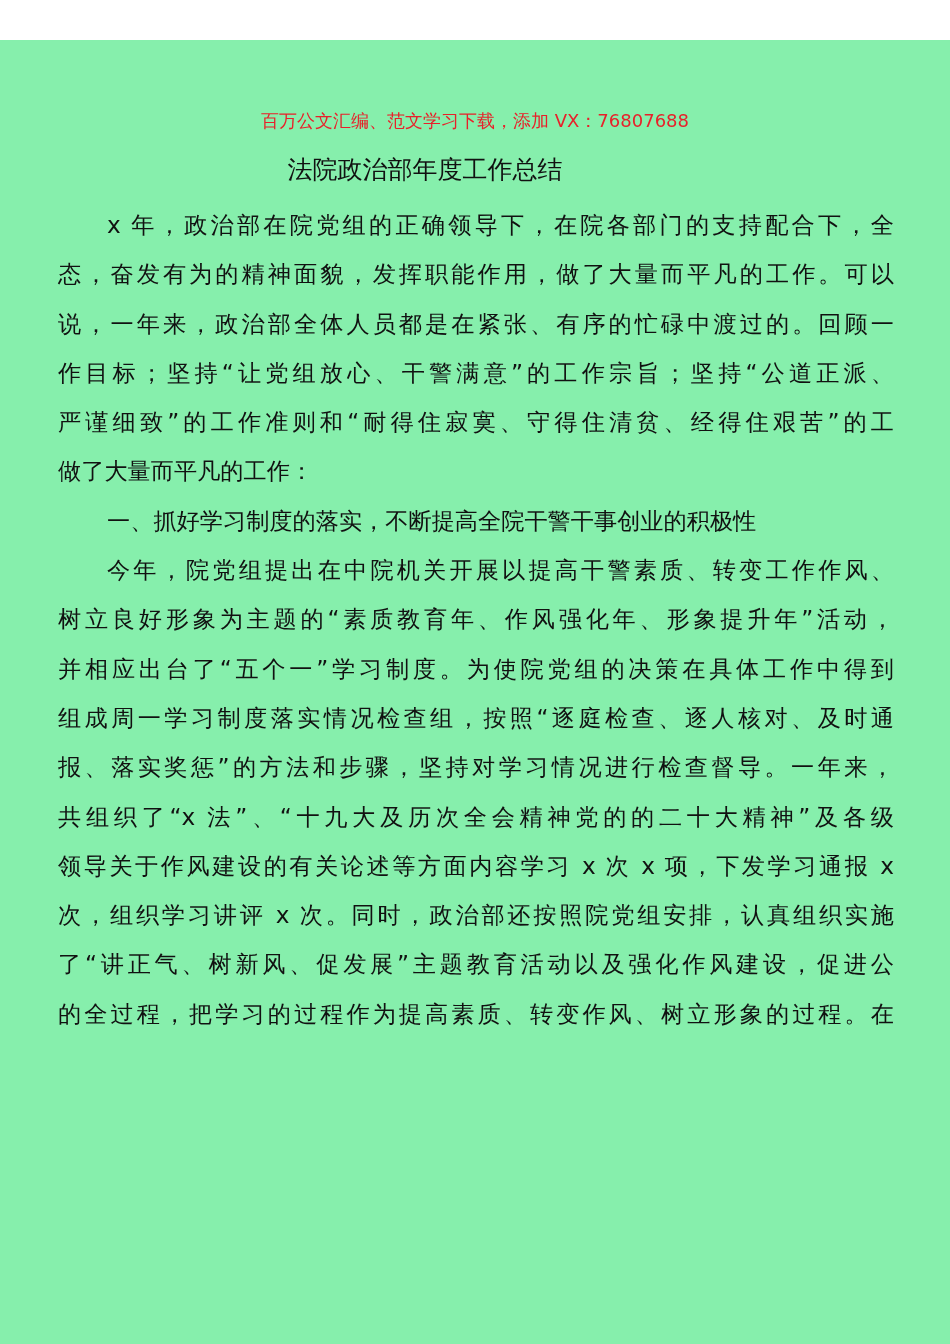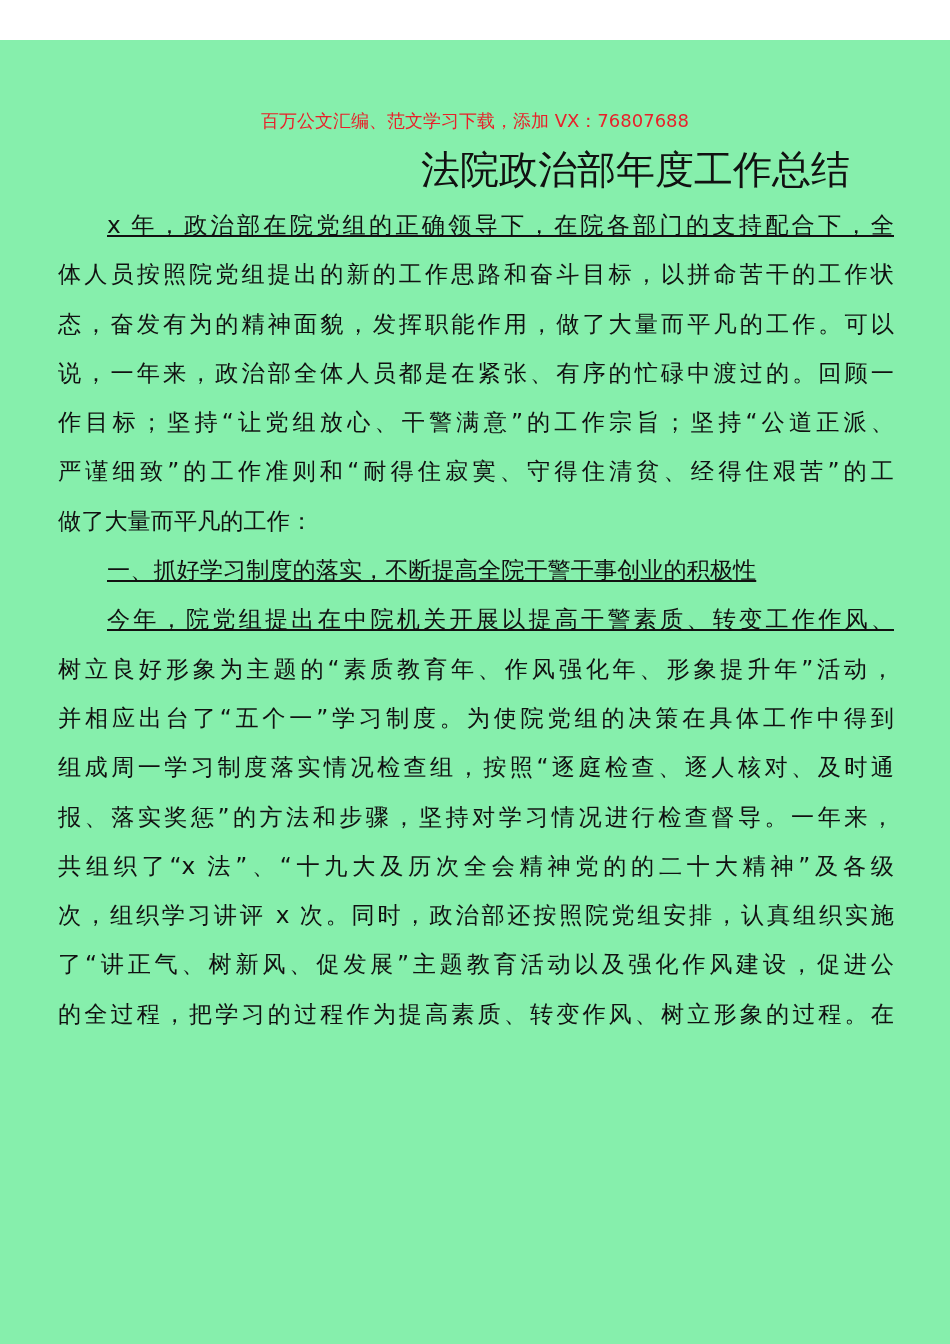--- a/index.html
+++ b/index.html
@@ -33,22 +33,22 @@
     font-size: 18px;
     line-height: 26px;
     color: #e8202a;
     letter-spacing: 0px;
   }
   .doc-title {
     position: absolute;
     top: 108px;
     left: 0;
     width: 850px;
-    text-align: right;
-    font-size: 39px;
+    text-align: center;
+    font-size: 25px;
     line-height: 44px;
     color: #111111;
     font-weight: normal;
     margin: 0;
   }
   .body-text {
     position: absolute;
     top: 160px;
     left: 58px;
     width: 836px;
@@ -58,48 +58,47 @@
     white-space: nowrap;
     font-size: 23.2px;
     line-height: 49.3px;
     height: 49.3px;
     text-align: justify;
     text-align-last: justify;
     color: #111111;
   }
   .line.indent {
     padding-left: 49px;
-    text-decoration: underline;
   }
   .line.last {
     text-align-last: left;
   }
   .line.heading {
     text-align-last: left;
   }
 </style>
 </head>
 <body>
 
 <div class="page">
   <div class="watermark">百万公文汇编、范文学习下载，添加 VX：76807688</div>
   <h1 class="doc-title">法院政治部年度工作总结</h1>
 
   <div class="body-text">
     <span class="line indent">x 年，政治部在院党组的正确领导下，在院各部门的支持配合下，全</span>
-    <span class="line">体人员按照院党组提出的新的工作思路和奋斗目标，以拼命苦干的工作状</span>
     <span class="line">态，奋发有为的精神面貌，发挥职能作用，做了大量而平凡的工作。可以</span>
     <span class="line">说，一年来，政治部全体人员都是在紧张、有序的忙碌中渡过的。回顾一</span>
     <span class="line">作目标；坚持“让党组放心、干警满意”的工作宗旨；坚持“公道正派、</span>
     <span class="line">严谨细致”的工作准则和“耐得住寂寞、守得住清贫、经得住艰苦”的工</span>
     <span class="line last">做了大量而平凡的工作：</span>
     <span class="line indent heading">一、抓好学习制度的落实，不断提高全院干警干事创业的积极性</span>
     <span class="line indent">今年，院党组提出在中院机关开展以提高干警素质、转变工作作风、</span>
     <span class="line">树立良好形象为主题的“素质教育年、作风强化年、形象提升年”活动，</span>
     <span class="line">并相应出台了“五个一”学习制度。为使院党组的决策在具体工作中得到</span>
     <span class="line">组成周一学习制度落实情况检查组，按照“逐庭检查、逐人核对、及时通</span>
     <span class="line">报、落实奖惩”的方法和步骤，坚持对学习情况进行检查督导。一年来，</span>
     <span class="line">共组织了“x 法”、“十九大及历次全会精神党的的二十大精神”及各级</span>
+    <span class="line">领导关于作风建设的有关论述等方面内容学习 x 次 x 项，下发学习通报 x</span>
     <span class="line">次，组织学习讲评 x 次。同时，政治部还按照院党组安排，认真组织实施</span>
     <span class="line">了“讲正气、树新风、促发展”主题教育活动以及强化作风建设，促进公</span>
     <span class="line">的全过程，把学习的过程作为提高素质、转变作风、树立形象的过程。在</span>
   </div>
 </div>
 
 </body></html>

